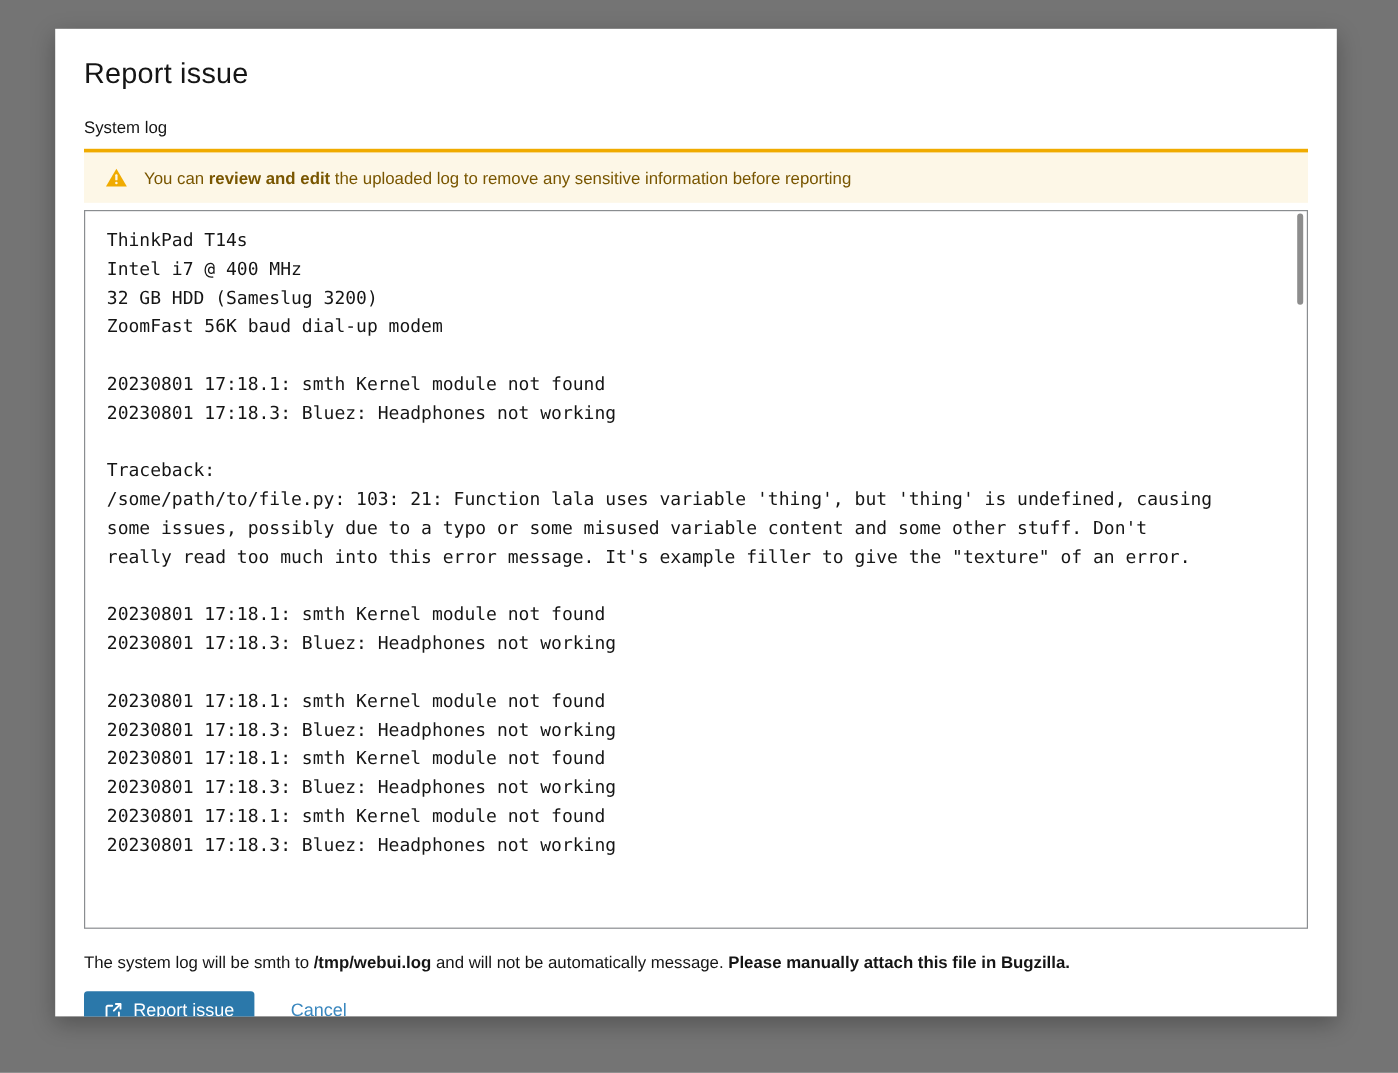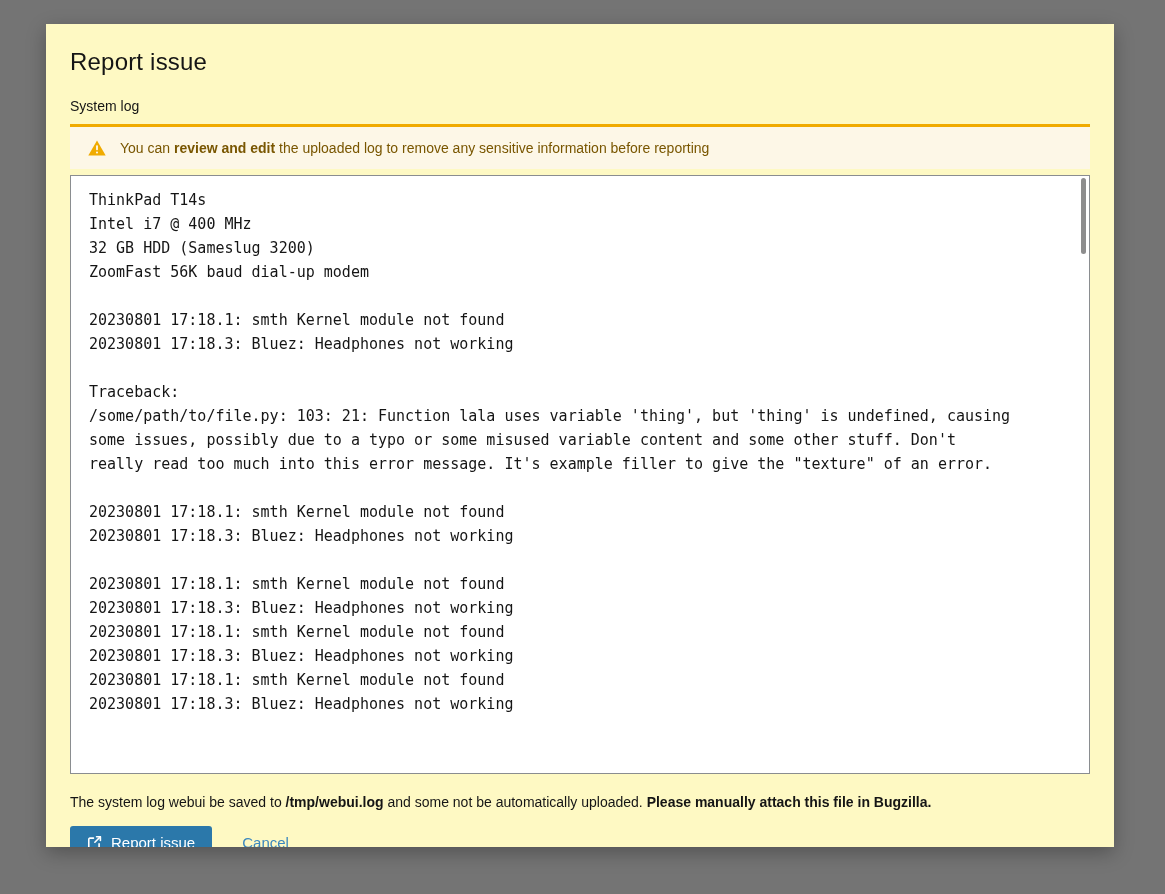--- a/index.html
+++ b/index.html
@@ -19,21 +19,21 @@
     background:var(--backdrop);
     font-family:"Liberation Sans","DejaVu Sans",sans-serif;
     color:var(--text);
     position:relative;
     overflow:hidden;
   }
   .modal{
     position:absolute;
     left:46px;top:24px;
     width:1068px;height:823px;
-    background:#fef9c3;
+    background:#ffffff;
     box-shadow:0 6px 18px rgba(0,0,0,.28);
     padding:24px 24px 26px 24px;
     overflow:hidden;
   }
   .modal-title{
     margin:0 0 22px 0;
     font-size:24px;
     font-weight:500;
     letter-spacing:.2px;
     color:var(--text);
@@ -165,21 +165,21 @@
 
 20230801 17:18.1: smth Kernel module not found
 20230801 17:18.3: Bluez: Headphones not working
 20230801 17:18.1: smth Kernel module not found
 20230801 17:18.3: Bluez: Headphones not working
 20230801 17:18.1: smth Kernel module not found
 20230801 17:18.3: Bluez: Headphones not working</textarea>
     <div class="scroll-thumb"></div>
   </div>
 
-  <p class="footer-note"><span>The system log webui be saved to </span><b>/tmp/webui.log</b><span> and some not be automatically uploaded. </span><b>Please manually attach this file in Bugzilla.</b></p>
+  <p class="footer-note"><span>The system log will be smth to </span><b>/tmp/webui.log</b><span> and will not be automatically message. </span><b>Please manually attach this file in Bugzilla.</b></p>
 
   <div class="actions">
     <button class="btn-primary">
       <span style="display:inline-flex;">
         <svg width="15" height="15" viewBox="0 0 16 16" fill="none" aria-hidden="true">
           <path class="ext" d="M12.9 9.3 v3.8 a1.15 1.15 0 0 1 -1.15 1.15 H3.05 a1.15 1.15 0 0 1 -1.15 -1.15 V4.5 a1.15 1.15 0 0 1 1.15 -1.15 H6.9" stroke-width="1.7" stroke-linecap="round"></path>
           <path class="ext" d="M10.2 1.8 h4.1 v4.1" stroke-width="1.7" stroke-linecap="round" stroke-linejoin="round"></path>
           <path class="ext" d="M14.1 2 L8.4 7.7" stroke-width="1.7" stroke-linecap="round"></path>
         </svg>
       </span>

